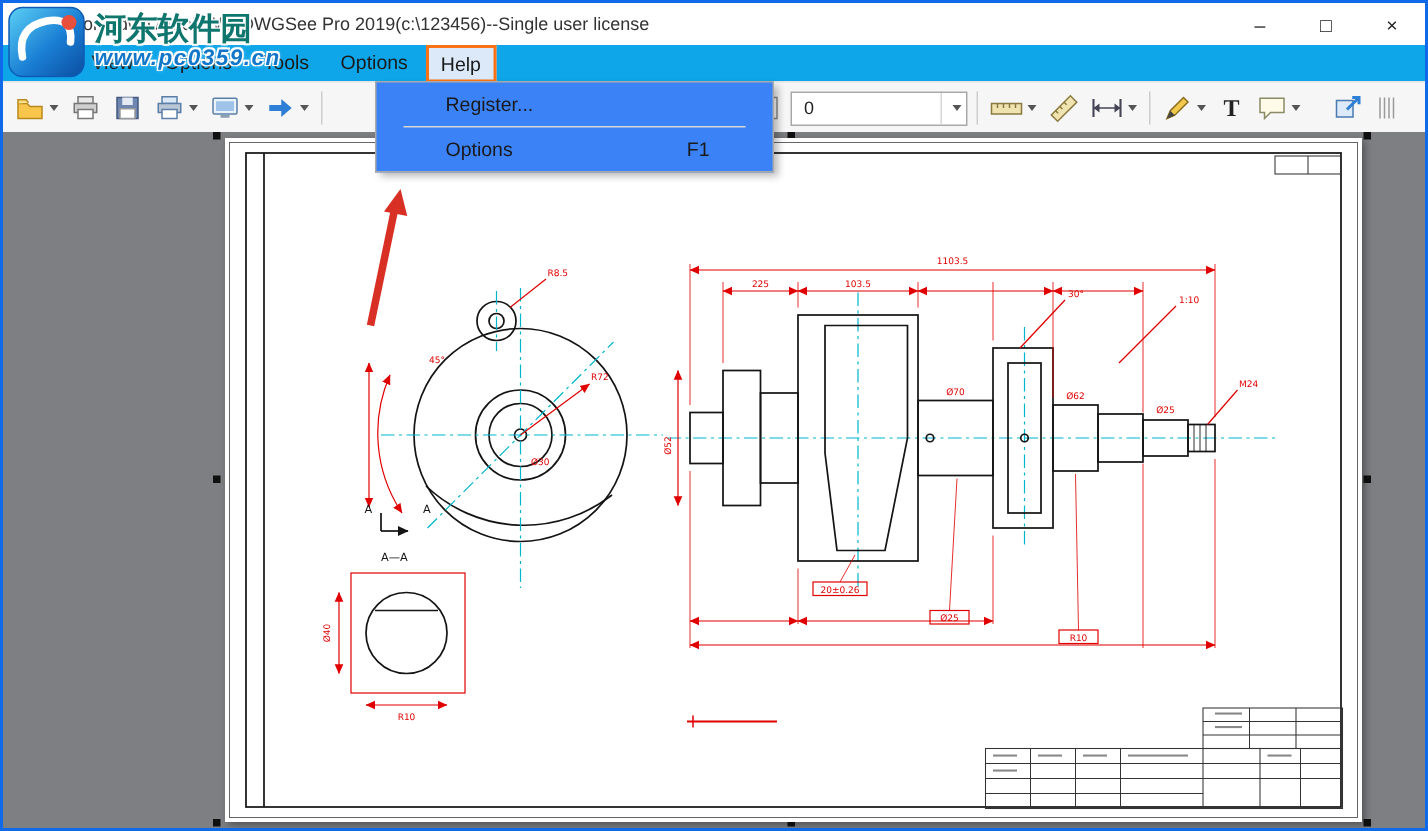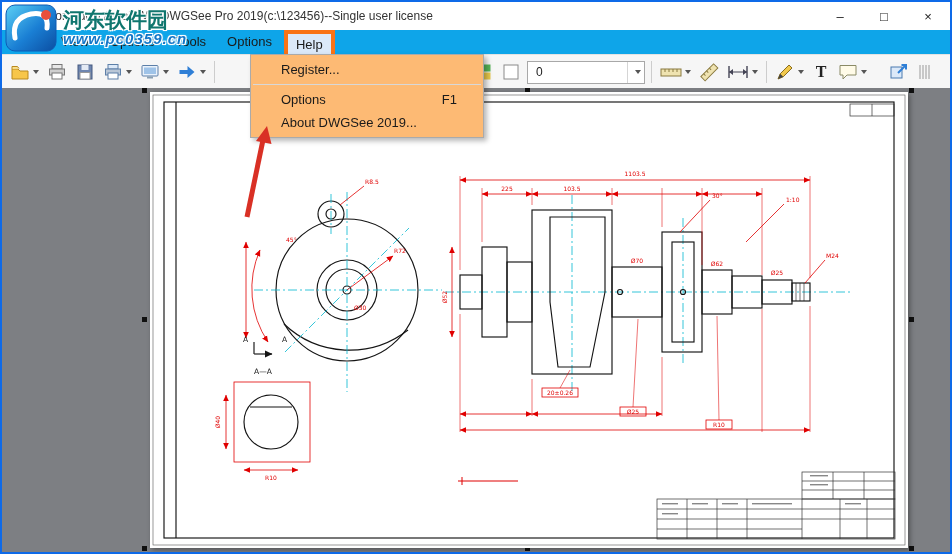--- a/index.html
+++ b/index.html
@@ -9,41 +9,41 @@
   .titlebar{height:28px;display:flex;align-items:center;background:#fff;}
   .app-icon{width:16px;height:16px;margin:0 6px 0 6px;border-radius:3px;
     background:linear-gradient(135deg,#3fb6f0,#1259c4);flex:0 0 auto;}
   .title-text{font-size:12px;color:#333;white-space:nowrap;}
   .win-controls{margin-left:auto;display:flex;height:100%;}
   .win-btn{width:44px;height:100%;display:flex;align-items:center;justify-content:center;
     font-size:13px;color:#222;}
   
   .menubar{height:24px;display:flex;align-items:flex-start;background:#0ea5e9;padding-left:8px;font-size:13px;color:#1a1a1a;}
   .menu-item{padding:3px 8px;margin-right:3px;border:1px solid transparent;}
-  .menu-item.active{background:#dbe9f9;border:4px solid #f97316;}
+  .menu-item.active{background:#dbe9f9;border:2px solid #f97316;}
   
   .toolbar{height:34px;background:#f6f6f6;border-top:1px solid #e3e3e3;border-bottom:1px solid #d5d5d5;
     display:flex;align-items:center;padding:0 6px;}
   .tbtn{height:26px;display:flex;align-items:center;padding:0 2px;margin-right:4px;}
   .caret{width:0;height:0;border-left:3.5px solid transparent;border-right:3.5px solid transparent;
     border-top:4px solid #555;margin-left:3px;}
   .tsep{width:1px;height:22px;background:#cdcdcd;margin:0 6px 0 2px;}
   .combo{width:116px;height:21px;background:#fff;border:1px solid #a8a8a8;display:flex;align-items:center;
     font-size:12px;color:#222;margin-right:4px;}
   .combo .val{padding-left:8px;flex:1;}
   .combo .dd{width:16px;height:100%;display:flex;align-items:center;justify-content:center;border-left:1px solid #d5d5d5;}
   
   .canvas{position:absolute;top:86px;left:0;right:0;bottom:0;background:#7d7f83;}
   .sheet{position:absolute;left:148px;top:4px;width:758px;height:456px;background:#fff;
     box-shadow:2px 2px 5px rgba(0,0,0,.35);}
   .drawing{position:absolute;inset:0;width:100%;height:100%;}
   .mark{position:absolute;width:5px;height:5px;background:#101010;}
   
-  .dropdown{position:absolute;left:248px;top:52px;width:232px;background:#fdba74;border:1px solid #aaa;
-    box-shadow:3px 3px 5px rgba(0,0,0,.28);z-index:30;padding:3px 0;}
+  .dropdown{position:absolute;left:248px;top:52px;width:232px;background:#3b82f6;border:1px solid #aaa;
+    box-shadow:3px 3px 5px rgba(0,0,0,.28);z-index:30;padding:3px 16px;}
   .dd-item{height:23px;display:flex;align-items:center;padding:0 26px 0 30px;font-size:13px;color:#1a1a1a;}
   .dd-sep{height:1px;background:#d8d8d8;margin:3px 2px;}
   .dd-shortcut{margin-left:auto;}
   
   .anno-arrow{position:absolute;left:230px;top:118px;z-index:40;pointer-events:none;}
   
   .watermark{position:absolute;left:3px;top:2px;display:flex;align-items:center;gap:6px;z-index:50;pointer-events:none;}
   .wm-text{display:flex;flex-direction:column;line-height:1.05;}
   .wm-line1{font-size:21px;font-weight:bold;color:#0f766e;
     text-shadow:-1px -1px 0 #fff,1px -1px 0 #fff,-1px 1px 0 #fff,1px 1px 0 #fff,0 0 3px #fff;}
@@ -370,24 +370,20 @@
   <div class="dropdown">
     <div class="dd-item">
       <span>Register...</span>
       <span class="dd-shortcut"></span>
     </div>
     <div class="dd-sep"></div>
     <div class="dd-item">
       <span>Options</span>
       <span class="dd-shortcut">F1</span>
     </div>
-    <div class="dd-item">
-      <span>About DWGSee 2019...</span>
-      <span class="dd-shortcut"></span>
-    </div>
   </div>
 
   <svg class="anno-arrow" width="56" height="104">
     <line x1="15" y1="97" x2="31" y2="20" stroke="#d93025" stroke-width="5"></line>
     <polygon points="35,6 39.5,24 24,21" fill="#d93025"></polygon>
   </svg>
 
   <div class="watermark">
     <svg width="52" height="48" viewBox="0 0 52 48">
       <defs>

